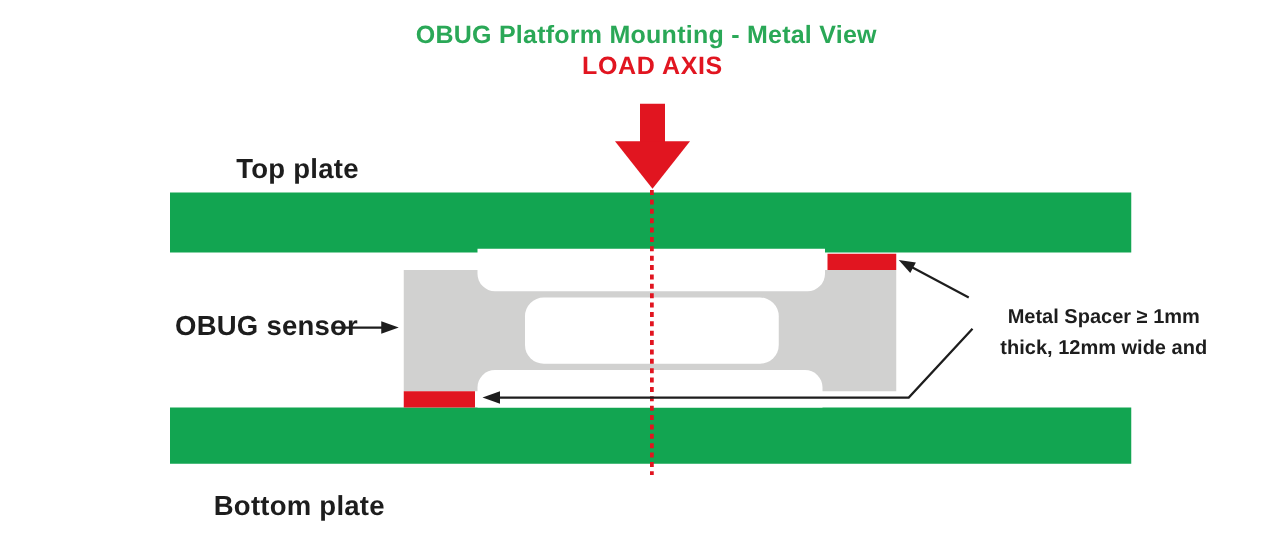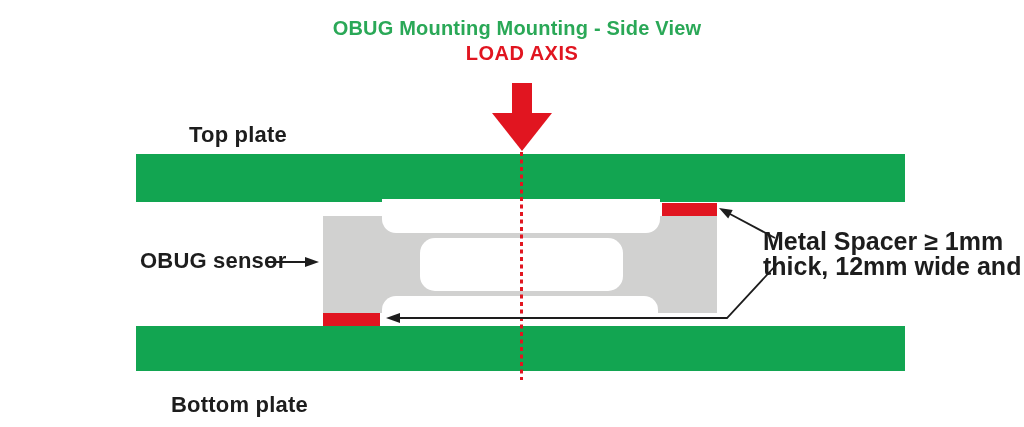--- a/index.html
+++ b/index.html
@@ -51,36 +51,36 @@
     letter-spacing: 0.2px;
     color: #1d1d1d;
     white-space: nowrap;
   }
   .lbl-top-plate    { left: 189px; top: 122px; }
   .lbl-obug-sensor  { left: 140px; top: 248px; }
   .lbl-bottom-plate { left: 171px; top: 380px; margin-top: 12px; }
   .spacer-note {
     position: absolute;
     left: 763px;
-    top: 229px;
+    top: 241px;
     width: 240px;
     text-align: center;
-    font-size: 25px;
+    font-size: 16px;
     font-weight: 600;
     color: #1d1d1d;
     line-height: 25px;
   }
   .spacer-note div { white-space: nowrap; }
 </style>
 </head>
 <body>
 
 <div class="canvas">
 
-  <div class="title" style="color: rgb(42, 168, 87);">OBUG Mounting Mounting - Side View</div>
+  <div class="title" style="color: rgb(42, 168, 87);">OBUG Platform Mounting - Metal View</div>
 
   <div class="load-axis" style="color: rgb(225, 21, 32);">LOAD AXIS</div>
 
   <svg width="1024" height="427" viewBox="0 0 1024 427">
 
     <rect x="136" y="154" width="769" height="48" style="fill: rgb(18, 165, 81);"></rect>
     <rect x="136" y="326" width="769" height="45" style="fill: rgb(18, 165, 81);"></rect>
 
     <rect x="323" y="216" width="394" height="97" style="fill: rgb(209, 209, 208);"></rect>
     <path d="M382,199 H660 V219 A14,14 0 0 1 646,233 H396 A14,14 0 0 1 382,219 Z" fill="#ffffff"></path>

